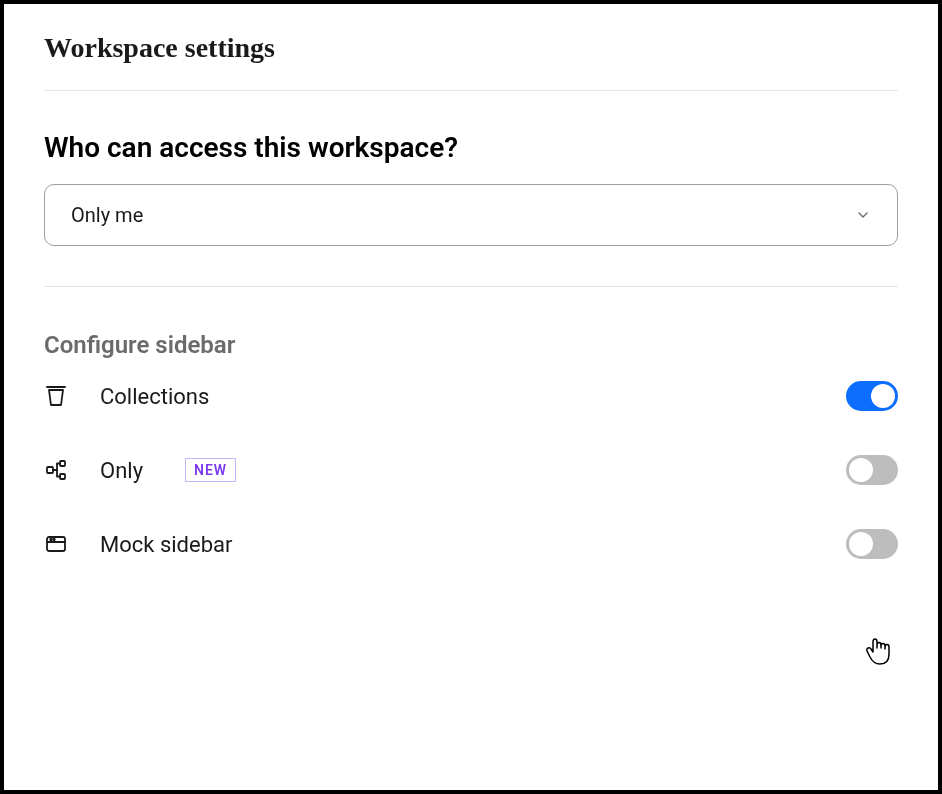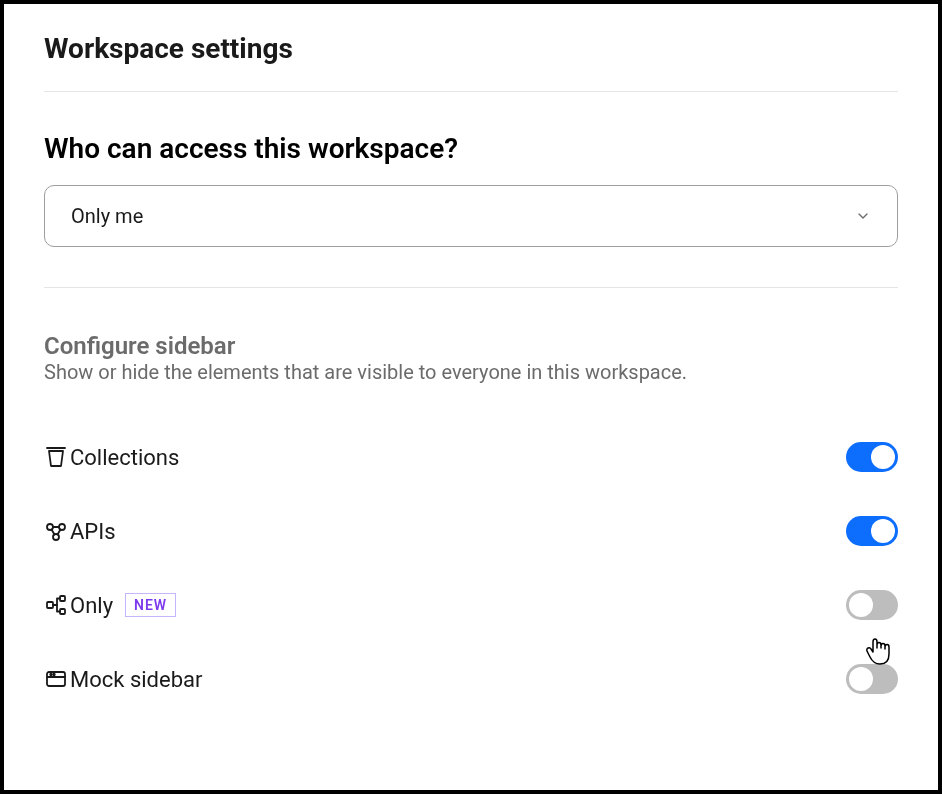--- a/index.html
+++ b/index.html
@@ -17,20 +17,21 @@
       position: relative;
     }
     .container {
       padding: 28px 40px 40px 40px;
     }
     .page-title {
       font-size: 28px;
       font-weight: 700;
       color: #1a1a1a;
       margin-bottom: 26px;
+      font-family: Liberation Serif, serif;
     }
     .divider {
       border: none;
       border-top: 1px solid #e5e5e5;
       margin: 0;
     }
     .section-header {
       font-size: 28px;
       font-weight: 600;
       color: #000000;
@@ -72,21 +73,21 @@
     }
     .sidebar-item {
       display: flex;
       align-items: center;
       justify-content: space-between;
       padding: 22px 0;
     }
     .sidebar-item-left {
       display: flex;
       align-items: center;
-      gap: 2px;
+      gap: 32px;
     }
     .item-icon {
       width: 24px;
       height: 24px;
       flex-shrink: 0;
       color: #1a1a1a;
     }
     .item-label {
       font-size: 22px;
       color: #1a1a1a;
@@ -151,51 +152,34 @@
       <span>Only me</span>
       <svg class="chevron" viewBox="0 0 24 24" fill="none" stroke="#6b6b6b" stroke-width="2" stroke-linecap="round" stroke-linejoin="round">
         <polyline points="6 9 12 15 18 9"></polyline>
       </svg>
     </div>
   </div>
 
   <hr class="divider">
 
   <div class="sidebar-section-title">Configure sidebar</div>
-  <div class="sidebar-section-desc">Show or hide the elements that are visible to everyone in this workspace.</div>
 
   <div class="sidebar-item">
     <div class="sidebar-item-left">
       <svg class="item-icon" viewBox="0 0 24 24" fill="none" stroke="currentColor" stroke-width="1.8" stroke-linecap="round" stroke-linejoin="round">
         <line x1="3" y1="3" x2="21" y2="3"></line>
         <path d="M5 6 L7 21 L17 21 L19 6 Z"></path>
       </svg>
       <span class="item-label">Collections</span>
     </div>
     <div class="toggle on">
       <div class="toggle-knob"></div>
     </div>
   </div>
 
-  <div class="sidebar-item">
-    <div class="sidebar-item-left">
-      <svg class="item-icon" viewBox="0 0 24 24" fill="none" stroke="currentColor" stroke-width="1.8" stroke-linecap="round" stroke-linejoin="round">
-        <circle cx="6" cy="8" r="3"></circle>
-        <circle cx="18" cy="8" r="3"></circle>
-        <circle cx="12" cy="18" r="3"></circle>
-        <line x1="9" y1="8" x2="15" y2="8"></line>
-        <line x1="7.5" y1="10.5" x2="10.5" y2="15.5"></line>
-        <line x1="16.5" y1="10.5" x2="13.5" y2="15.5"></line>
-      </svg>
-      <span class="item-label">APIs</span>
-    </div>
-    <div class="toggle on">
-      <div class="toggle-knob"></div>
-    </div>
-  </div>
 
 
   <div class="sidebar-item">
     <div class="sidebar-item-left">
       <svg class="item-icon" viewBox="0 0 24 24" fill="none" stroke="currentColor" stroke-width="1.8" stroke-linecap="round" stroke-linejoin="round">
         <rect x="3" y="9" width="6" height="6" rx="1"></rect>
         <rect x="16" y="3" width="5" height="5" rx="1"></rect>
         <rect x="16" y="16" width="5" height="5" rx="1"></rect>
         <path d="M9 12 L13 12 L13 5.5 L16 5.5"></path>
         <path d="M13 12 L13 18.5 L16 18.5"></path>

